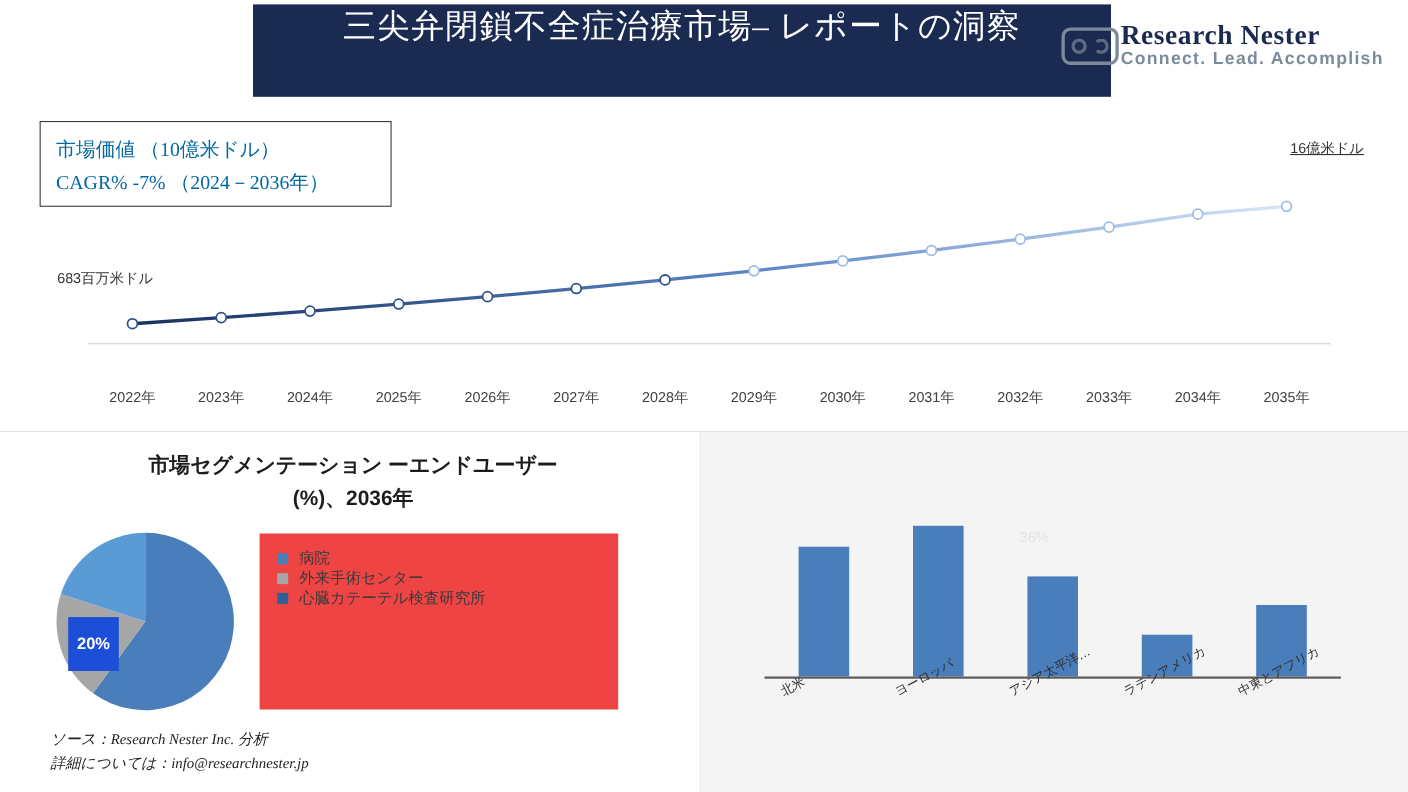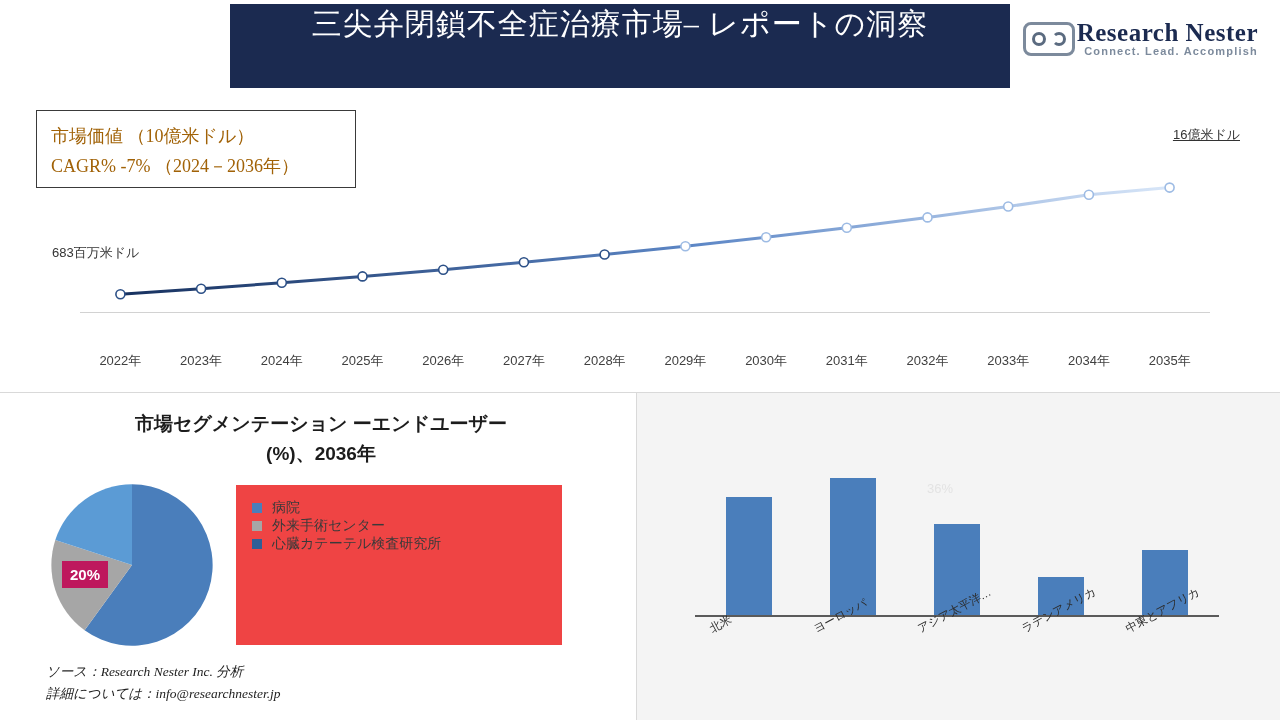--- a/index.html
+++ b/index.html
@@ -84,25 +84,25 @@
   }
   .brand-text { line-height: 1.05; }
   .brand-name {
     font-size: 25px;
     font-weight: bold;
     color: #1b2a50;
     font-family: "Liberation Serif", serif;
     letter-spacing: 0.5px;
   }
   .brand-tag {
-    font-size: 11px;
+    font-size: 16px;
     color: #7c8a9c;
     letter-spacing: 1.2px;
     font-weight: bold;
-    text-align: right;
+    text-align: left;
   }
 
   
   .linechart {
     position: absolute;
     left: 0;
     top: 96px;
     width: 1280px;
     height: 296px;
   }
@@ -113,21 +113,21 @@
     width: 320px;
     height: 78px;
     border: 1px solid #3a3a3a;
     box-sizing: border-box;
     padding: 10px 14px;
     font-family: "Liberation Serif", serif;
   }
   .value-box div {
     font-size: 18px;
     line-height: 30px;
-    color: #a16207;
+    color: #0369a1;
   }
   .label-start {
     position: absolute;
     left: 52px;
     top: 148px;
     font-size: 13px;
     color: #333;
   }
   .label-end {
     position: absolute;
@@ -219,25 +219,25 @@
     font-size: 14px;
     color: #3a3a3a;
   }
   .legend-swatch {
     width: 10px; height: 10px;
     display: inline-block;
   }
   .pie-callout {
     position: absolute;
     left: 62px; top: 168px;
-    background: #be185d;
+    background: #1d4ed8;
     color: #fff;
     font-size: 15px;
     font-weight: bold;
-    padding: 5px 8px;
+    padding: 16px 8px;
   }
   .source {
     position: absolute;
     left: 46px;
     top: 268px;
     font-size: 13.5px;
     font-style: italic;
     color: #222;
     line-height: 22px;
     font-family: "Liberation Serif", serif;

